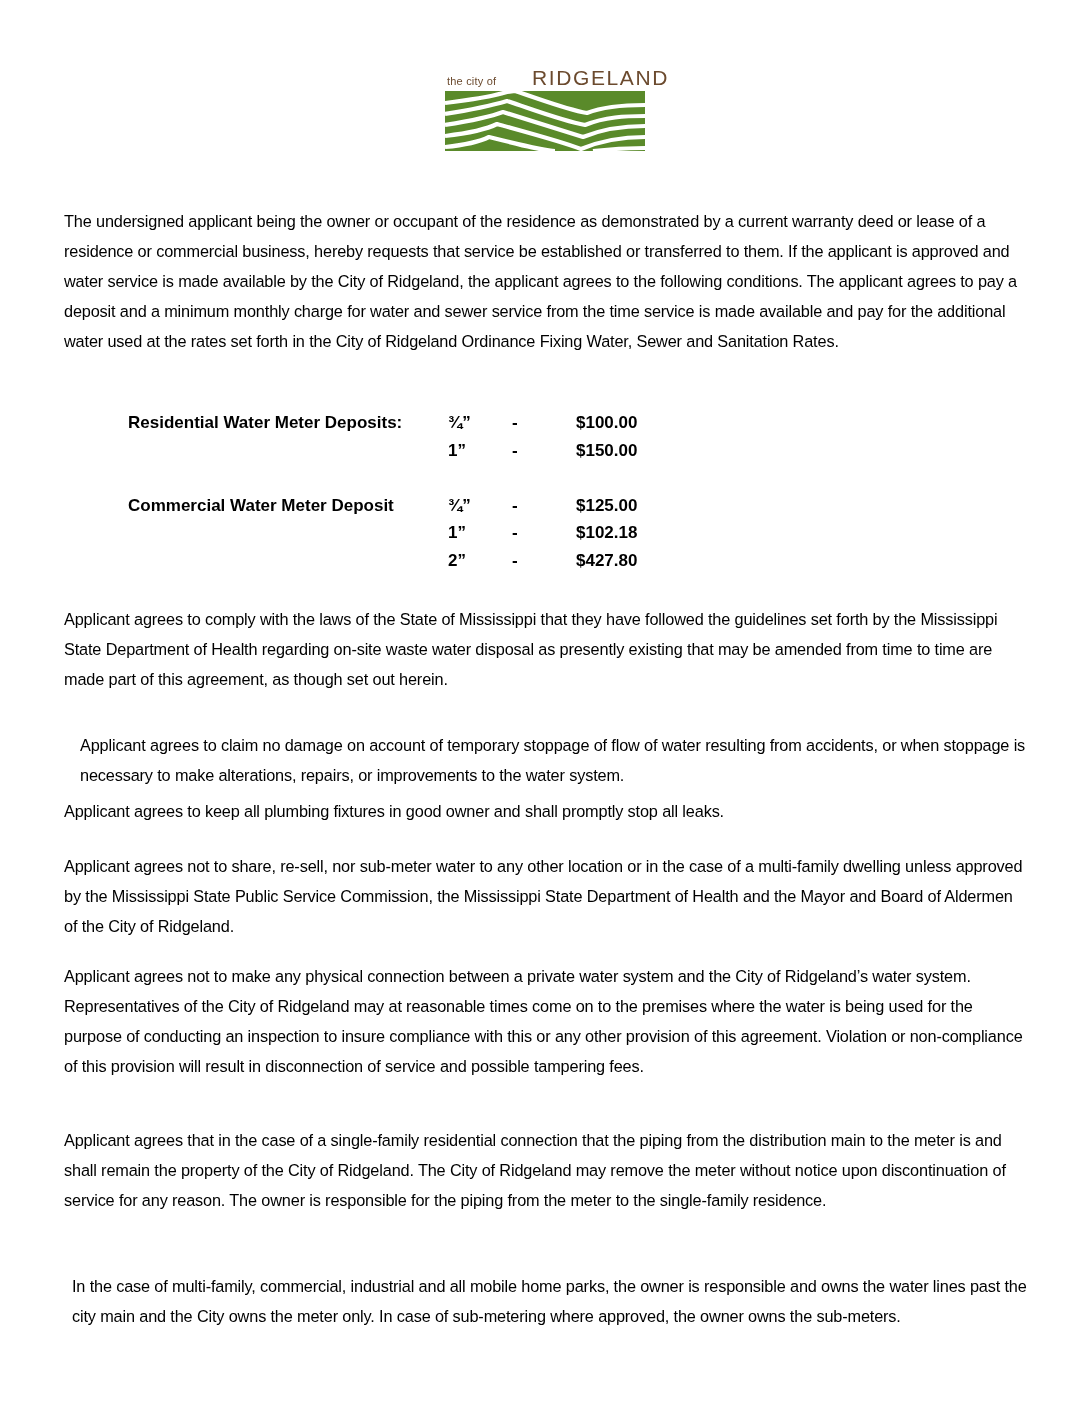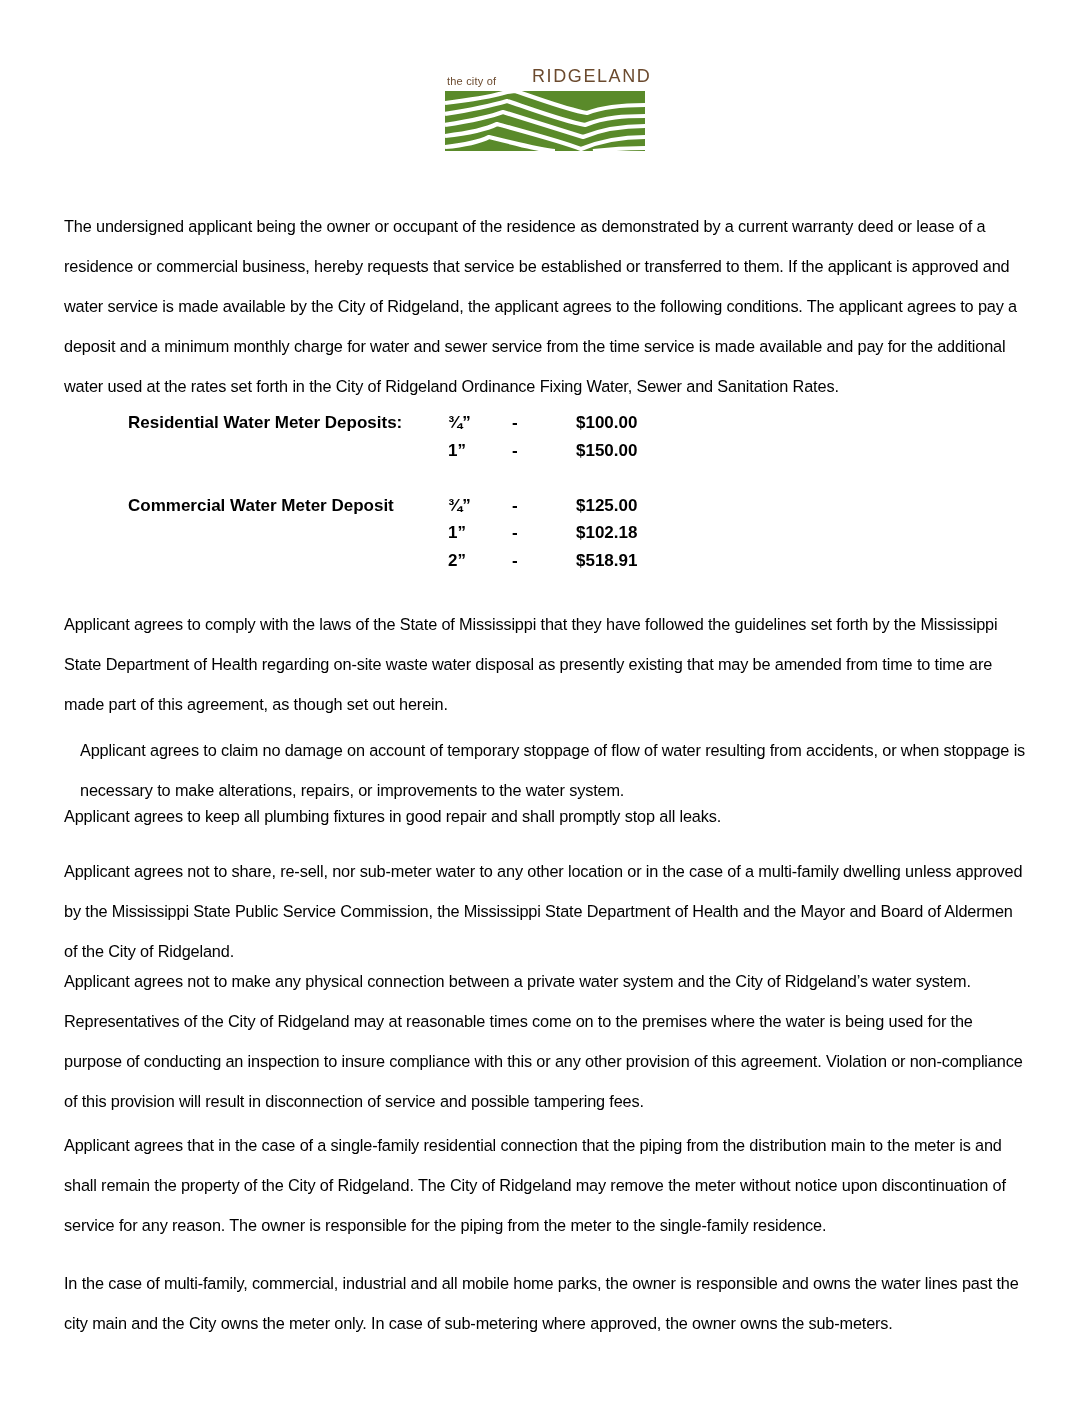--- a/index.html
+++ b/index.html
@@ -39,21 +39,21 @@
       color: #6b4a2e;
     }
     .logo-text .small {
       font-size: 11px;
       letter-spacing: 0.2px;
       position: absolute;
       left: 2px;
       top: 9px;
     }
     .logo-text .big {
-      font-size: 18px;
+      font-size: 21px;
       letter-spacing: 1.6px;
       position: absolute;
       left: 87px;
       top: 0px;
       font-weight: normal;
     }
     .logo-graphic {
       position: absolute;
       left: 0;
       top: 25px;
@@ -69,21 +69,21 @@
       text-align: center;
       font-weight: bold;
       font-size: 15.5px;
     }
     
     .para {
       position: absolute;
       left: 64px;
       width: 965px;
       font-size: 16.3px;
-      line-height: 40px;
+      line-height: 30px;
       letter-spacing: -0.15px;
     }
     
     .deposits {
       position: absolute;
       left: 128px;
       top: 413px;
       width: 560px;
       font-weight: bold;
       font-size: 17px;
@@ -164,25 +164,25 @@
       <span class="dep-amount">$125.00</span>
     </div>
     <div class="dep-row">
       <span class="dep-size">1”</span>
       <span class="dep-dash">-</span>
       <span class="dep-amount">$102.18</span>
     </div>
     <div class="dep-row">
       <span class="dep-size">2”</span>
       <span class="dep-dash">-</span>
-      <span class="dep-amount">$518.91</span>
+      <span class="dep-amount">$427.80</span>
     </div>
   </div>
 
   <p class="para" style="top:604px; margin:0;">Applicant agrees to comply with the laws of the State of Mississippi that they have  followed the guidelines set forth by the Mississippi State Department of Health regarding on-site waste water disposal as presently existing that may be amended from time to time are made part of this agreement, as though set out herein.</p>
   <p class="para" style="top:714px; margin:16px;">Applicant agrees to claim no damage on account of temporary stoppage of flow of water resulting from accidents, or when stoppage is necessary to make alterations, repairs, or improvements to the water system.</p>
-  <p class="para" style="top:796px; margin:0;">Applicant agrees to keep all plumbing fixtures in good repair and shall promptly stop all leaks.</p>
+  <p class="para" style="top:796px; margin:0;">Applicant agrees to keep all plumbing fixtures in good owner and shall promptly stop all leaks.</p>
   <p class="para" style="top:851px; margin:0;">Applicant agrees not to share, re-sell, nor sub-meter water to any other location or in the case of a multi-family dwelling unless approved by the Mississippi State Public Service Commission, the Mississippi State Department of Health and the Mayor and Board of Aldermen of the City of Ridgeland.</p>
   <p class="para" style="top:961px; margin:0;">Applicant agrees not to make any physical connection between a private water system and the City of Ridgeland’s water system. Representatives of the City of Ridgeland may at reasonable times come on to the premises where the water is being used for the purpose of conducting an inspection to insure compliance with this or any other provision of this agreement. Violation or non-compliance of this provision will result in disconnection of service and possible tampering fees.</p>
   <p class="para" style="top:1125px; margin:0;">Applicant agrees that in the case of a single-family residential connection that the piping from the distribution main to the meter is and shall remain the property of the City of Ridgeland. The City of Ridgeland may remove the meter without notice upon discontinuation of service for any reason. The owner is responsible for the piping from the meter to the single-family residence.</p>
-  <p class="para" style="top:1263px; margin:0;">In the case of multi-family, commercial, industrial and all mobile home parks, the owner is responsible and owns the water lines past the city main and the City owns the meter only. In case of sub-metering where approved, the owner owns the sub-meters.</p>
+  <p class="para" style="top:1263px; margin:8px;">In the case of multi-family, commercial, industrial and all mobile home parks, the owner is responsible and owns the water lines past the city main and the City owns the meter only. In case of sub-metering where approved, the owner owns the sub-meters.</p>
 
 </div>
 
 </body></html>

